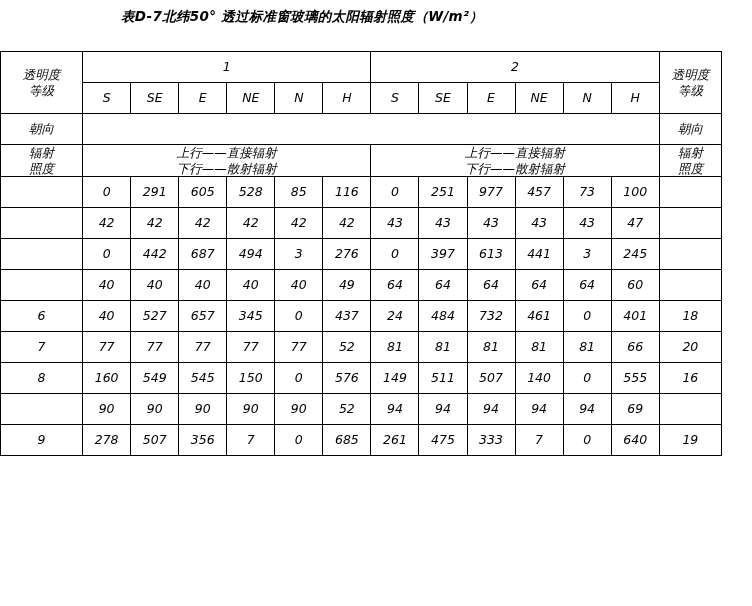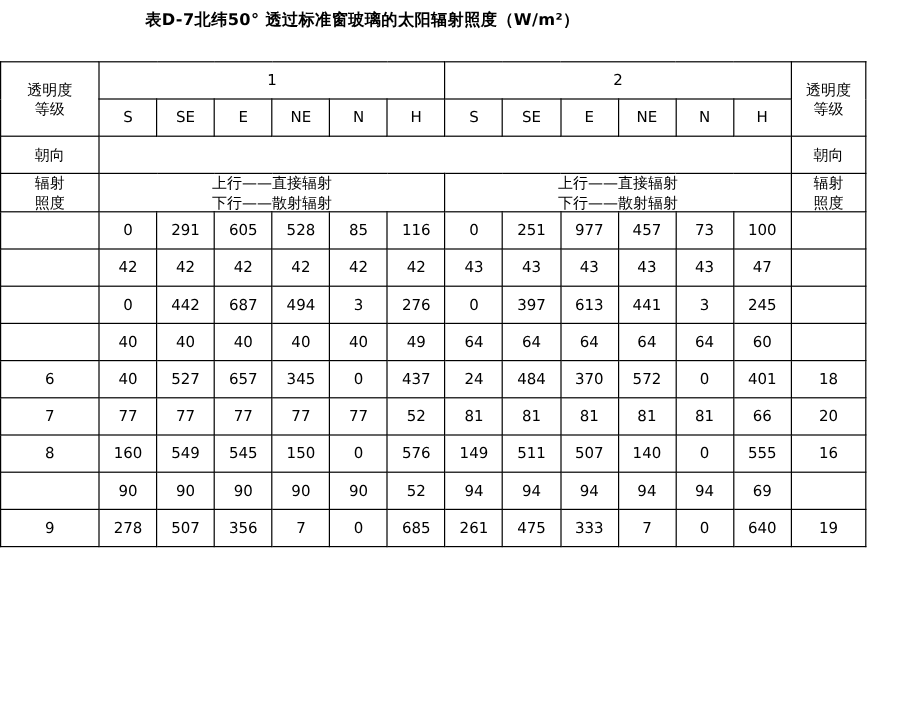--- a/index.html
+++ b/index.html
@@ -12,20 +12,21 @@
     height: 606px;
     font-family: "DejaVu Sans", "Liberation Sans", sans-serif;
     color: #000000;
     overflow: hidden;
   }
   .page {
     width: 604px;
     height: 606px;
     position: relative;
     box-sizing: border-box;
+    font-style: italic;
   }
   .title {
     text-align: center;
     font-size: 13.5px;
     font-weight: bold;
     padding: 8px 0 9px 0;
     letter-spacing: 0.3px;
   }
   table.grid {
     border-collapse: collapse;
@@ -212,22 +213,22 @@
       <tr class="data-row">
         <td class="data-cell lvl-cell">6</td>
         <td class="data-cell">40</td>
         <td class="data-cell">527</td>
         <td class="data-cell">657</td>
         <td class="data-cell">345</td>
         <td class="data-cell">0</td>
         <td class="data-cell">437</td>
         <td class="data-cell">24</td>
         <td class="data-cell">484</td>
-        <td class="data-cell">370</td>
-        <td class="data-cell">572</td>
+        <td class="data-cell">732</td>
+        <td class="data-cell">461</td>
         <td class="data-cell">0</td>
         <td class="data-cell">401</td>
         <td class="data-cell lvl-cell">18</td>
       </tr>
 
       <tr class="data-row">
         <td class="data-cell lvl-cell">7</td>
         <td class="data-cell">77</td>
         <td class="data-cell">77</td>
         <td class="data-cell">77</td>

